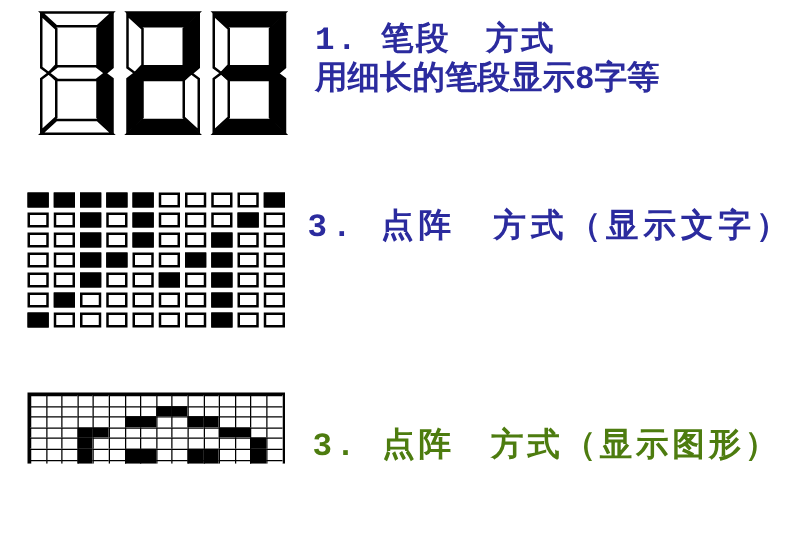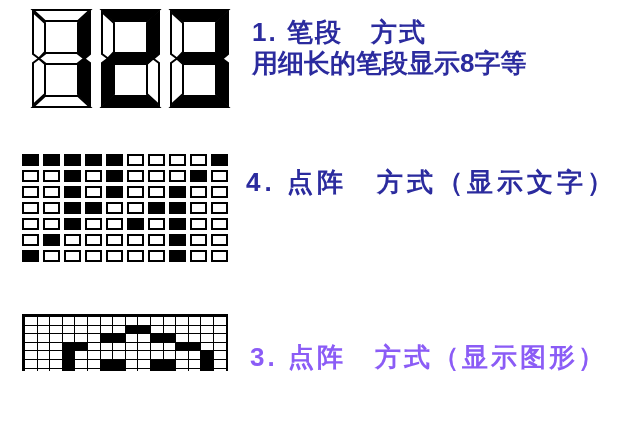--- a/index.html
+++ b/index.html
@@ -1,18 +1,18 @@
 <!DOCTYPE html>
 <html><head>
 <meta charset="utf-8">
 <style>
   html,body { margin:0; padding:0; background:#fff; }
   .page {
     position:relative; width:636px; height:371px; background:#ffffff;
-    font-family:Liberation Sans, sans-serif; overflow:hidden;
+    font-family:Liberation Mono, monospace; overflow:hidden;
   }
   
   .seg-display { position:absolute; left:30px; top:7px; display:flex; gap:6px; }
   .seg-digit { display:block; }
   
   .matrix-text {
     position:absolute; left:22px; top:154px;
     display:grid; grid-template-columns:repeat(10,17px); grid-auto-rows:12px; gap:4px;
   }
   .mt-cell { border:2px solid #000; background:#fff; }
@@ -355,20 +355,20 @@
       <div class="mg-cell"></div>
       <div class="mg-cell"></div>
     </div>
 
   <div class="tblock t1" style="color: rgb(43, 43, 158);">
     <div class="heading">1. 笔段　方式</div>
     <div class="desc">用细长的笔段显示8字等</div>
   </div>
 
   <div class="tblock t2" style="color: rgb(43, 43, 158);">
-    <div class="heading">4. 点阵　方式（显示文字）</div>
+    <div class="heading">3. 点阵　方式（显示文字）</div>
   </div>
 
-  <div class="tblock t3" style="color: #8b5cf6;">
+  <div class="tblock t3" style="color: #4d7c0f;">
     <div class="heading">3. 点阵　方式（显示图形）</div>
   </div>
 
 </div>
 
 </body></html>

